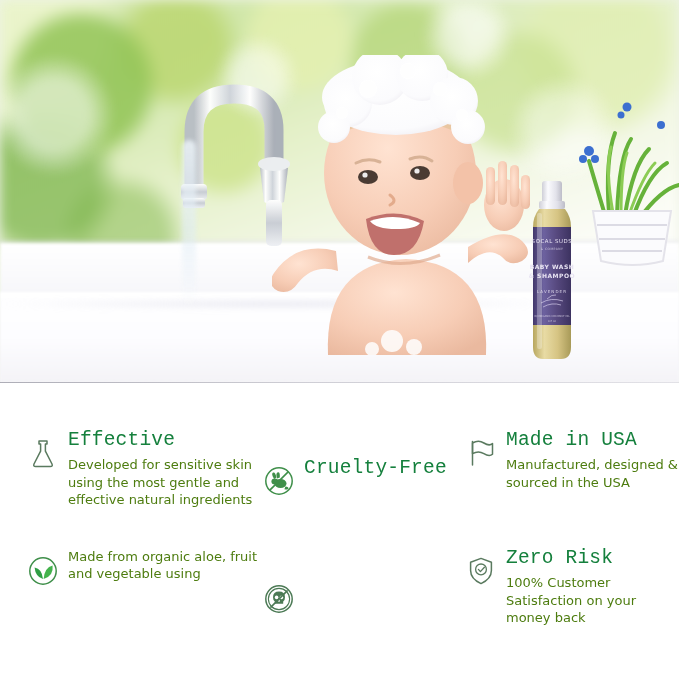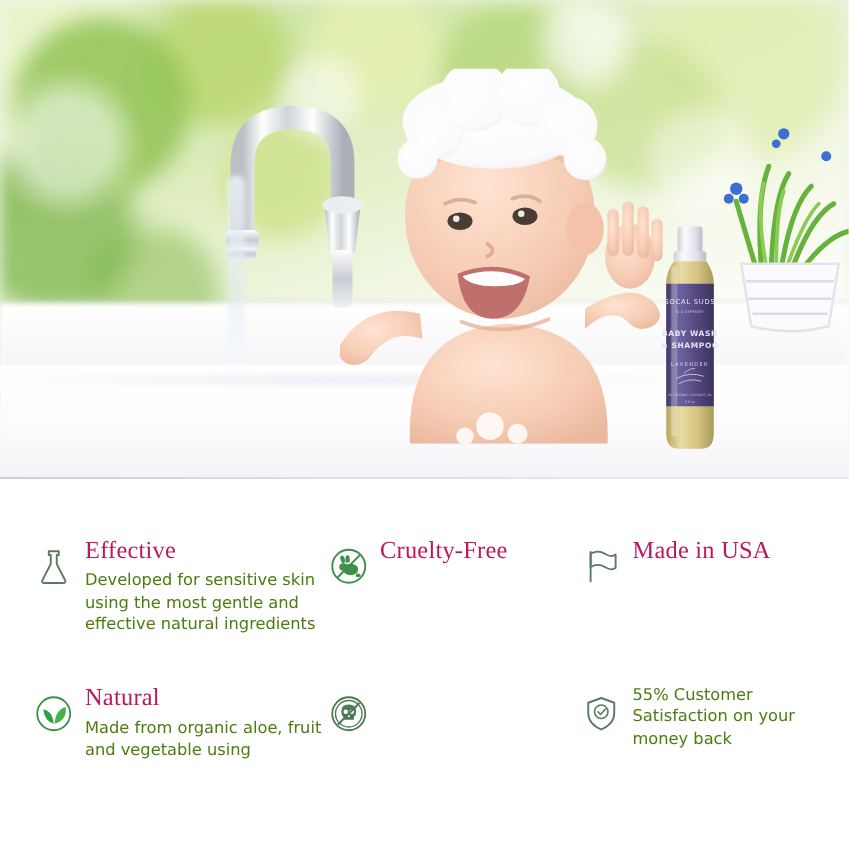--- a/index.html
+++ b/index.html
@@ -77,34 +77,34 @@
     background:linear-gradient(90deg,rgba(150,150,162,.75),rgba(168,168,180,.5) 45%,rgba(190,190,200,.35));}
 
   
   .features{position:absolute;left:0;top:400px;width:679px;height:279px;background:#fff;}
   .frow{position:absolute;display:flex;}
   .fitem{display:flex;align-items:flex-start;}
   .ficon{flex:0 0 auto;width:34px;height:34px;margin-right:8px;margin-top:6px;}
   .ficon svg{display:block;}
   .ftext{flex:1 1 auto;}
   .ftitle{
-    font-family:Liberation Serif, serif;
-    font-size:19.5px;color:#be185d;font-weight:400;
+    font-family:Liberation Mono, monospace;
+    font-size:19.5px;color:#15803d;font-weight:400;
     letter-spacing:.2px;line-height:1.1;margin-bottom:5px;white-space:nowrap;
   }
   .fdesc{
     font-family:"DejaVu Sans", sans-serif;
     font-size:13px;color:#4d7c0f;line-height:1.33;font-weight:400;
   }
 
   
   #row-1{left:0;top:30px;width:679px;}
   #row-2{left:0;top:148px;width:679px;}
   .col-a{position:absolute;left:26px;width:240px;}
-  .col-b{position:absolute;left:262px;width:200px;}
+  .col-b{position:absolute;left:262px;width:200px;margin-top:28px;}
   .col-c{position:absolute;left:464px;width:215px;}
 </style>
 </head>
 <body>
 
 <div class="page">
 
   <div class="photo">
     <div class="bokeh"></div>
     <div class="bokeh2"></div>
@@ -336,37 +336,37 @@
         <div class="ficon">
           <svg width="34" height="34" viewBox="0 0 34 34">
             <g fill="none" stroke="#5a7a5f" stroke-width="1.5" stroke-linejoin="round" stroke-linecap="round">
               <line x1="8.5" y1="5.5" x2="8.5" y2="29"></line>
               <path d="M8.5 7 q6 -3.4 11.4 0 q5.4 3.4 8.6 .6 v10.6 q-3.2 2.8 -8.6 -.6 q-5.4 -3.4 -11.4 0 z"></path>
             </g>
           </svg>
         </div>
         <div class="ftext">
           <div class="ftitle">Made in USA</div>
+          <div class="fdesc">Manufactured, designed &amp; sourced in the USA</div>
         </div>
       </div>
 
     </div>
 
     <div class="frow" id="row-2">
 
       <div class="fitem col-a">
         <div class="ficon">
           <svg width="34" height="34" viewBox="0 0 34 34">
             <circle cx="17" cy="17" r="13.2" fill="none" stroke="#3f8f4a" stroke-width="1.5"></circle>
             <path d="M17 25 q-7.6 -2.4 -8.4 -11.6 q7.4 1.2 8.4 11.6 z" fill="#2f9e44"></path>
             <path d="M17.6 25 q1 -11.4 9 -13.4 q1.2 10.6 -9 13.4 z" fill="#43b34c"></path>
           </svg>
         </div>
         <div class="ftext">
-          <div class="ftitle">Natural</div>
           <div class="fdesc">Made from organic aloe, fruit and vegetable using</div>
         </div>
       </div>
 
       <div class="fitem col-b">
         <div class="ficon">
           <svg width="34" height="34" viewBox="0 0 34 34">
             <circle cx="17" cy="17" r="13.2" fill="none" stroke="#4c7a55" stroke-width="1.5"></circle>
             <circle cx="17" cy="17" r="10.6" fill="none" stroke="#4c7a55" stroke-width="1.1"></circle>
             <g fill="#4c7a55">
@@ -386,20 +386,21 @@
 
       <div class="fitem col-c">
         <div class="ficon">
           <svg width="34" height="34" viewBox="0 0 34 34">
             <path d="M17 4.4 l10.4 3.8 v8.4 q0 8.4 -10.4 13 Q6.6 25 6.6 16.6 V8.2 z" fill="none" stroke="#5a7a5f" stroke-width="1.5" stroke-linejoin="round"></path>
             <circle cx="17" cy="15.4" r="5.4" fill="none" stroke="#5a7a5f" stroke-width="1.3"></circle>
             <path d="M14.4 15.4 l2 2.2 l4 -4.4" fill="none" stroke="#5a7a5f" stroke-width="1.3" stroke-linecap="round" stroke-linejoin="round"></path>
           </svg>
         </div>
         <div class="ftext">
-          <div class="fdesc">55% Customer Satisfaction on your money back</div>
+          <div class="ftitle">Zero Risk</div>
+          <div class="fdesc">100% Customer Satisfaction on your money back</div>
         </div>
       </div>
 
     </div>
   </div>
 
 </div>
 
 </body></html>

